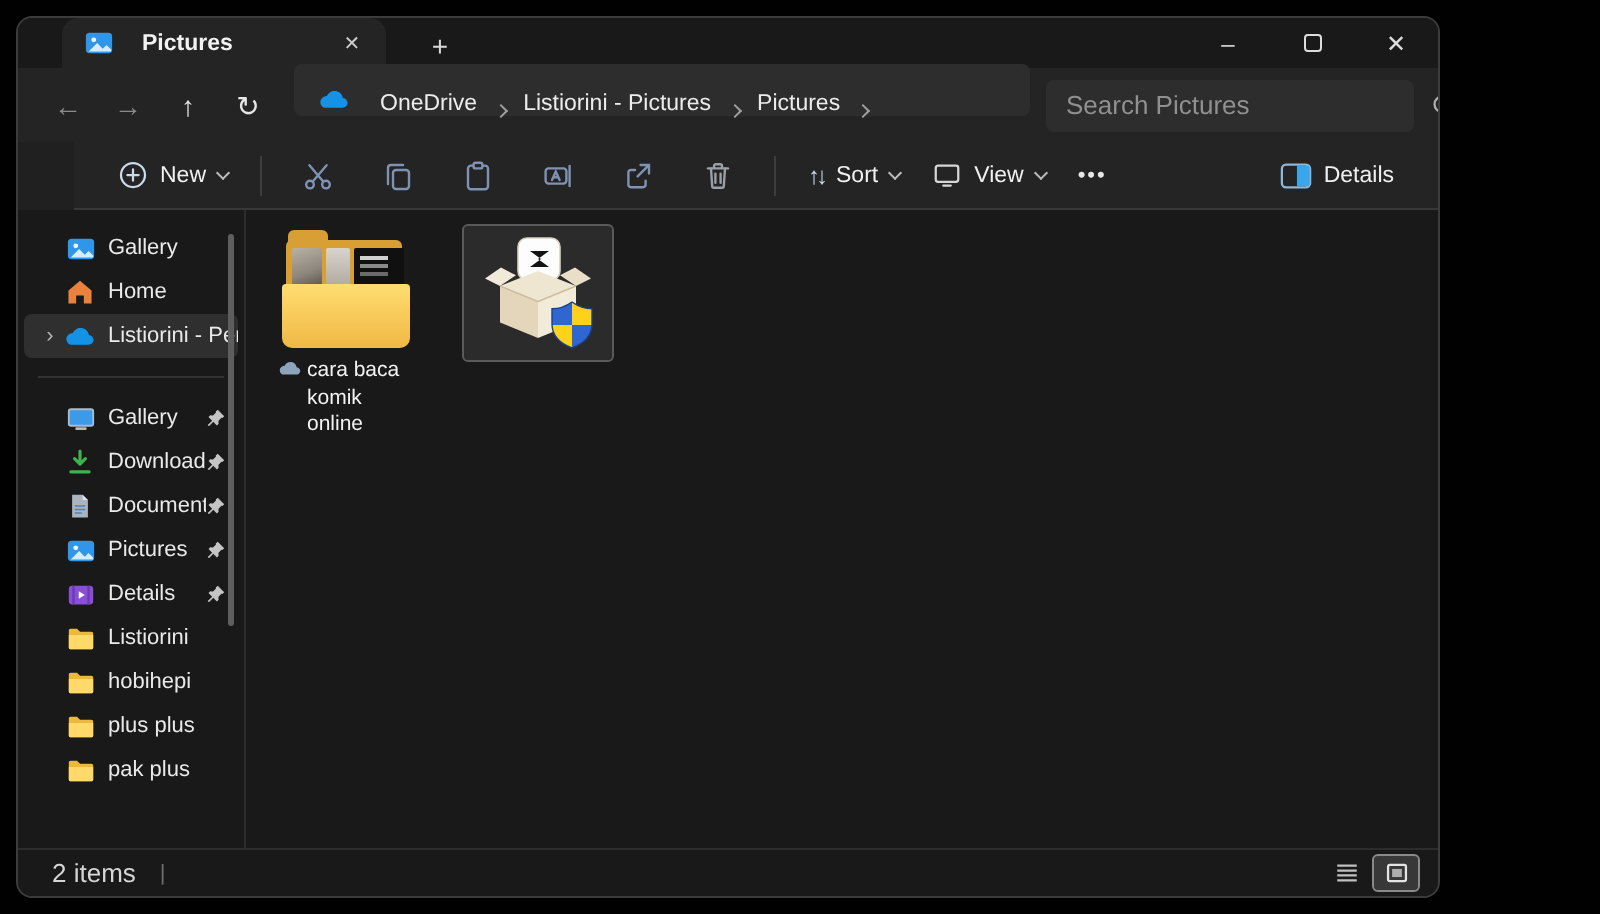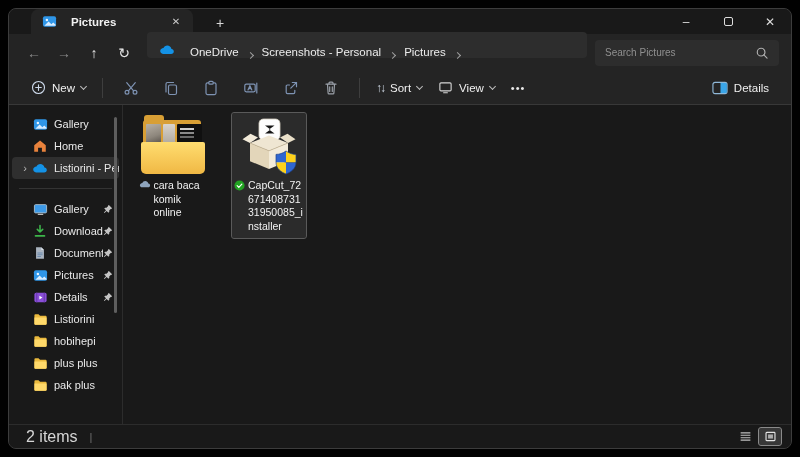--- a/index.html
+++ b/index.html
@@ -1,18 +1,18 @@
 <!DOCTYPE html>
 <html><head>
 <meta charset="utf-8">
 <style>
   * { margin:0; padding:0; box-sizing:border-box; }
   html,body { width:800px; height:457px; background:#010101; overflow:hidden;
               font-family:"Liberation Sans", sans-serif; }
-  .window { position:absolute; left:8px; top:8px; width:784px; height:441px;
+  .window { position:absolute; left:8px; top:8px; width:712px; height:441px;
             background:#202020; border-radius:8px; overflow:hidden;
             border:1px solid #3c3c3c; display:flex; flex-direction:column; }
 
   
   .titlebar { height:25px; background:#191919; display:flex; align-items:flex-end; flex:0 0 auto; }
   .tab { margin-left:22px; width:162px; height:25px; background:#242424;
          border-radius:8px 8px 0 0; display:flex; align-items:center; padding:0 8px 0 10px; gap:8px; }
   .tab-title { font-size:11.5px; font-weight:700; color:#f2f2f2; flex:1; }
   .tab-close { color:#cccccc; font-size:10px; width:18px; height:18px; display:flex;
                align-items:center; justify-content:center; border-radius:3px; cursor:default; }
@@ -30,26 +30,26 @@
              font-size:14px; border-radius:4px; }
   .dim { color:#8b8b8b; } .lit { color:#e6e6e6; }
   .crumb-bar { flex:1; height:26px; background:#2d2d2d; border-radius:4px; margin:0 8px 16px 8px;
                display:flex; align-items:flex-end; padding:0 12px; gap:9px; }
   .crumb { font-size:11.5px; color:#ececec; white-space:nowrap; }
   .chev-right { width:5px; height:5px; border-right:1.3px solid #9f9f9f; border-bottom:1.3px solid #9f9f9f;
                 transform:rotate(-45deg); margin-top:1px; flex:0 0 auto; }
   .search-bar { width:184px; height:26px; background:#2d2d2d; border-radius:4px; display:flex;
                 align-items:center; padding:0 10px; gap:6px; }
   .search-input { flex:1; background:transparent; border:none; outline:none; color:#cfcfcf;
-                  font-size:10px; font-family:inherit; }
+                  font-size:13px; font-family:inherit; }
   .search-input::placeholder { color:#909090; }
 
   
   .toolbar { height:34px; background:#242424; display:flex; align-items:center; padding:0 14px;
-             border-bottom:1px solid #383838; flex:0 0 auto; }
+             border-bottom:1px solid #383838; flex:0 0 auto;margin-left:28px; }
   .tb-btn { display:flex; align-items:center; gap:6px; padding:5px 8px; border-radius:4px;
             color:#f0f0f0; font-size:11.5px; }
   .tb-icon-btn { width:40px; justify-content:center; }
   .tb-divider { width:1px; height:20px; background:#3e3e3e; margin:0 8px; }
   .chev-down { width:5px; height:5px; border-right:1.3px solid #bdbdbd; border-bottom:1.3px solid #bdbdbd;
                transform:rotate(45deg); margin-top:-3px; }
   .sort-glyph { font-size:12px; color:#cfd8e4; letter-spacing:-2px; }
   .more-glyph { font-size:11px; color:#e8e8e8; letter-spacing:1px; }
   .spacer { flex:1; }
 
@@ -92,21 +92,21 @@
   .thumb-2 { width:12px; background:linear-gradient(180deg,#d9d4cc,#aaa49a); }
   .thumb-3 { width:25px; background:#101010; position:relative; }
   .thumb-3::before { content:""; position:absolute; left:3px; top:4px; width:14px; height:1.5px;
                      background:#cfcfcf; box-shadow:0 4px 0 #8a8a8a, 0 8px 0 #6a6a6a; }
   .bf-front { position:absolute; left:1px; bottom:2px; width:64px; height:32px;
               background:linear-gradient(180deg,#ffdd70,#f0b844); border-radius:2px 2px 5px 5px; }
 
   
   .statusbar { height:24px; background:#191919; border-top:1px solid #2c2c2c; display:flex;
                align-items:center; padding:0 10px 0 17px; flex:0 0 auto; }
-  .status-count { font-size:16px; color:#d6d6d6; }
+  .status-count { font-size:13px; color:#d6d6d6; }
   .status-sep { font-size:11px; color:#6f6f6f; margin-left:12px; }
   .view-toggles { margin-left:auto; display:flex; gap:3px; align-items:center; }
   .vt-btn { width:22px; height:17px; display:flex; align-items:center; justify-content:center;
             border-radius:2px; }
   .vt-btn.active { background:#383838; outline:1px solid #8a8a8a; }
 </style>
 </head>
 <body>
 
 <div class="window">
@@ -140,21 +140,21 @@
     <div class="nav-btn lit">↻</div>
 
     <div class="crumb-bar">
       <span class="side-icon">
         <svg width="17" height="11" viewBox="0 0 20 12">
             <path d="M5 11.5h10.2c2 0 3.3-1.4 3.3-3.1 0-1.6-1.2-2.9-2.9-3.1C15 2.6 12.9 1 10.4 1 8.2 1 6.3 2.3 5.6 4.2 3.5 4.3 1.5 5.8 1.5 8c0 2 1.6 3.5 3.5 3.5z" fill="#1492e6"></path>
           </svg>
       </span>
       <span class="crumb">OneDrive</span>
       <span class="chev-right"></span>
-      <span class="crumb">Screenshots - Personal</span>
+      <span class="crumb">Listiorini - Pictures</span>
       <span class="chev-right"></span>
       <span class="crumb">Pictures</span>
       <span class="chev-right"></span>
     </div>
 
     <div class="search-bar">
       <input class="search-input" placeholder="Search Pictures" style="">
       <span style="display:flex">
         <svg width="14" height="14" viewBox="0 0 16 16" fill="none" stroke="#b0b0b0" stroke-width="1.3">
             <circle cx="7" cy="7" r="4.4"></circle>
@@ -473,29 +473,20 @@
               <g clip-path="url(#sh)">
                 <rect x="0" y="0" width="11" height="11.5" fill="#2f66d0"></rect>
                 <rect x="11" y="0" width="11" height="11.5" fill="#fed11b"></rect>
                 <rect x="0" y="11.5" width="11" height="12" fill="#fed11b"></rect>
                 <rect x="11" y="11.5" width="11" height="12" fill="#2f66d0"></rect>
               </g>
               <path d="M11 0C7.8 2.3 4.3 3.4 1 3.4V11c0 7 5.6 10.3 10 12 4.4-1.7 10-5 10-12V3.4C17.7 3.4 14.2 2.3 11 0Z" fill="none" stroke="#1a3f8a" stroke-width="0.7"></path>
             </g>
           </svg>
         </div>
-        <div class="tile-label">
-          <span class="sync-badge">
-            <svg width="11" height="11" viewBox="0 0 14 14">
-                <circle cx="7" cy="7" r="6.5" fill="#21a321"></circle>
-                <path d="M4 7.2 6.1 9.3 10 5.2" stroke="#fff" stroke-width="1.5" fill="none" stroke-linecap="round"></path>
-              </svg>
-          </span>
-          <span class="name-file">CapCut_7267140873131950085_installer</span>
-        </div>
       </div>
 
     </main>
   </div>
 
   <div class="statusbar">
     <span class="status-count">2 items</span>
     <span class="status-sep">|</span>
     <div class="view-toggles">
       <div class="vt-btn">

